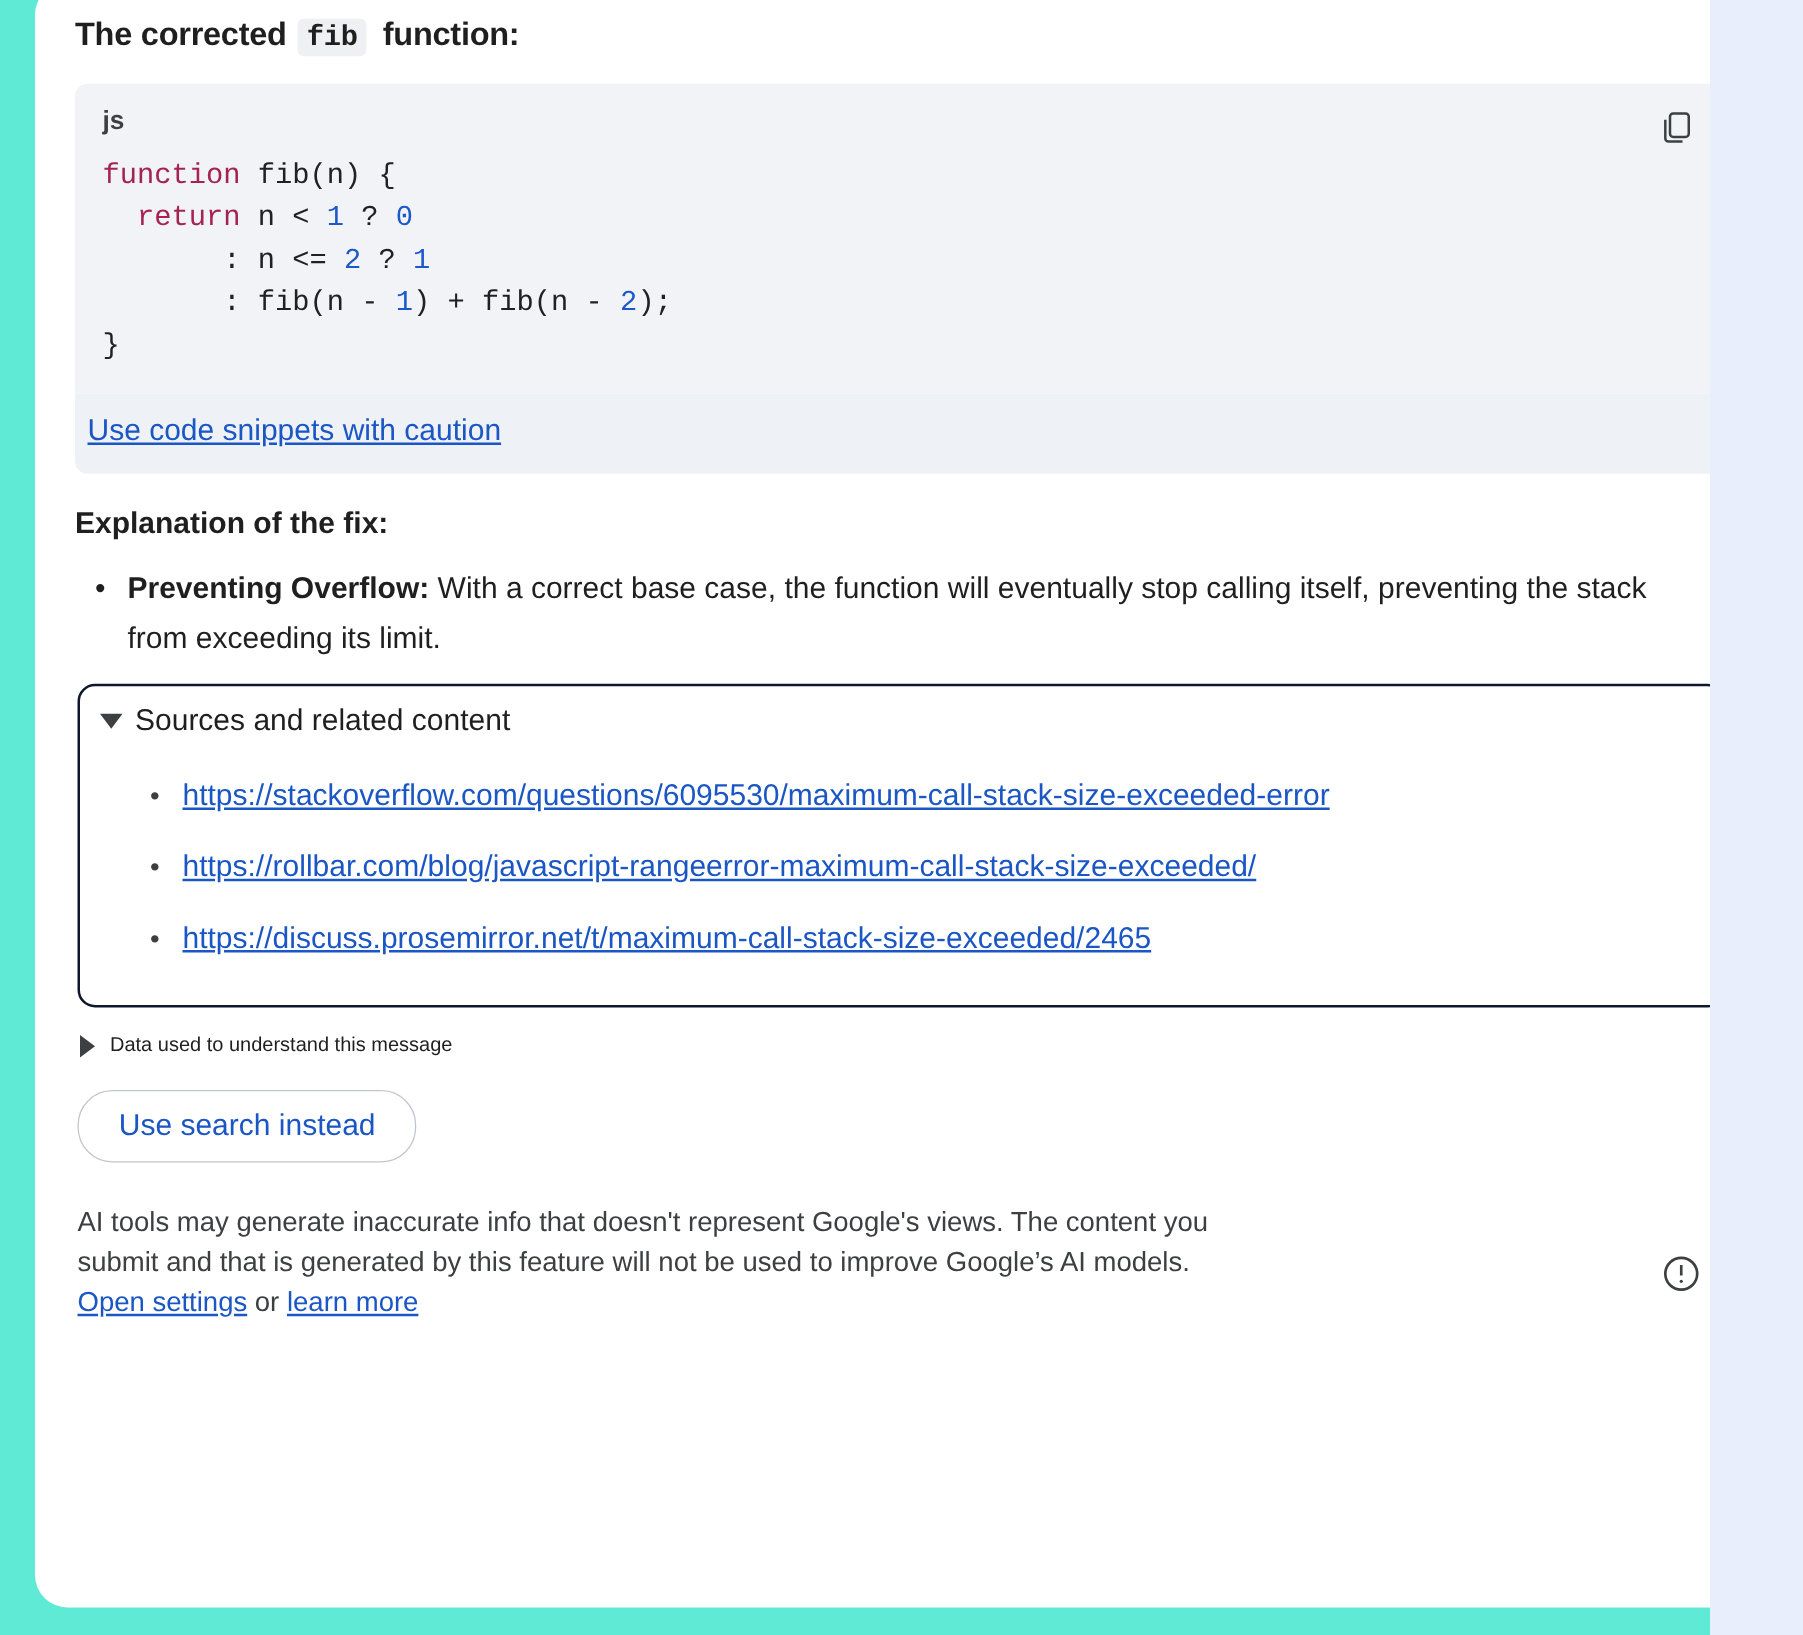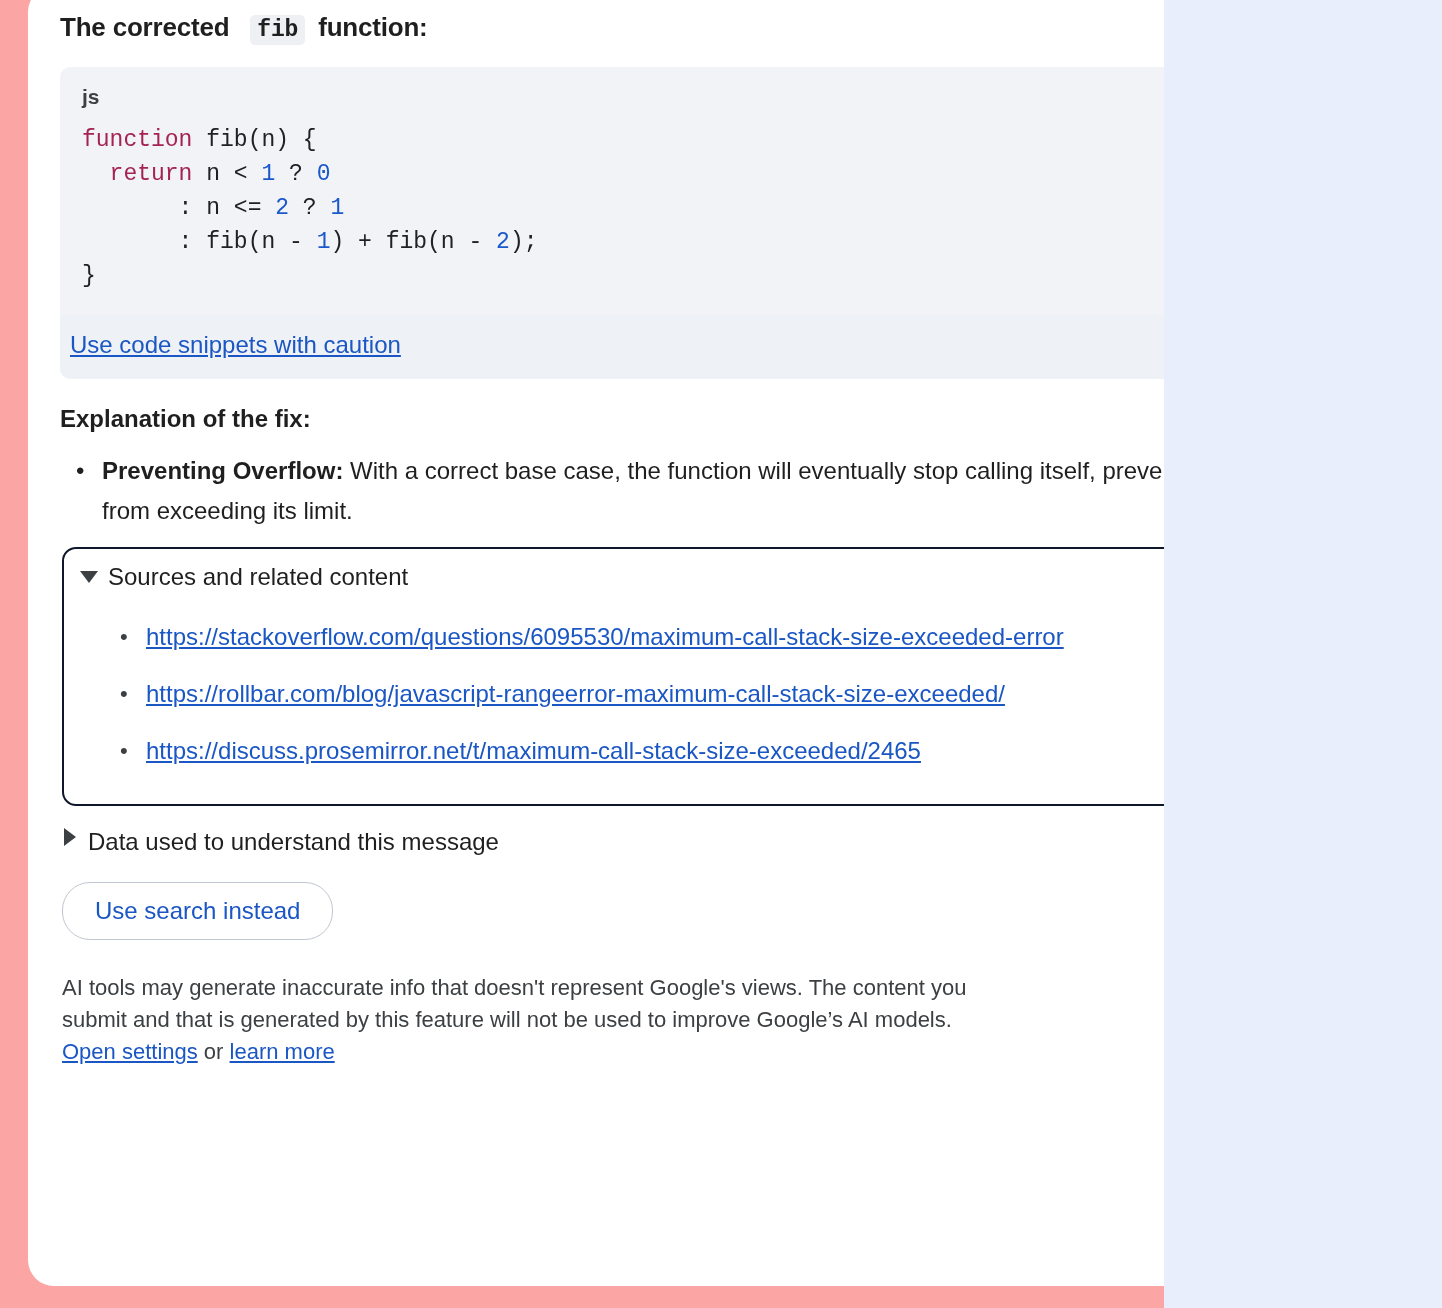--- a/index.html
+++ b/index.html
@@ -3,23 +3,23 @@
 <meta charset="utf-8">
 <style>
   html, body {
     margin: 0;
     padding: 0;
     background: #e8eefc;
     font-family: "Liberation Sans", sans-serif;
   }
   #page {
     position: relative;
-    width: 1164px;
+    width: 1368px;
     height: 1308px;
-    background: #fca5a5;
+    background: #5eead4;
     overflow: hidden;
     text-decoration: underline;
   }
   .card {
     position: absolute;
     left: 28px;
     top: -14px;
     width: 1386px;
     height: 1300px;
     background: #ffffff;
@@ -45,21 +45,20 @@
   .heading .t1 { margin-right: 9px; }
   .heading .t2 { margin-left: 13px; }
   code.inline {
     font-family: "Liberation Mono", monospace;
     background: #eef0f3;
     border-radius: 5px;
     padding: 2px 7px;
     font-size: 23px;
     color: #1f1f1f;
     font-weight: bold;
-    margin-left: 12px;
   }
 
   
   .codeblock {
     background: #f1f3f6;
     border-radius: 10px 10px 0 0;
     position: relative;
     padding: 18px 22px 22px 22px;
   }
   .code-lang {
@@ -183,21 +182,21 @@
     color: #1a56c4;
     text-decoration: underline;
     font-size: 24px;
     word-break: break-all;
     cursor: pointer;
   }
 
   .data-row {
     display: flex;
     gap: 12px;
-    font-size: 24px;
+    font-size: 16px;
     color: #1f1f1f;
     margin: 22px 0 26px 4px;
     cursor: pointer;
   }
   .tri-right {
     width: 0; height: 0;
     border-top: 9px solid transparent;
     border-bottom: 9px solid transparent;
     border-left: 12px solid #3c4043;
     display: inline-block;

